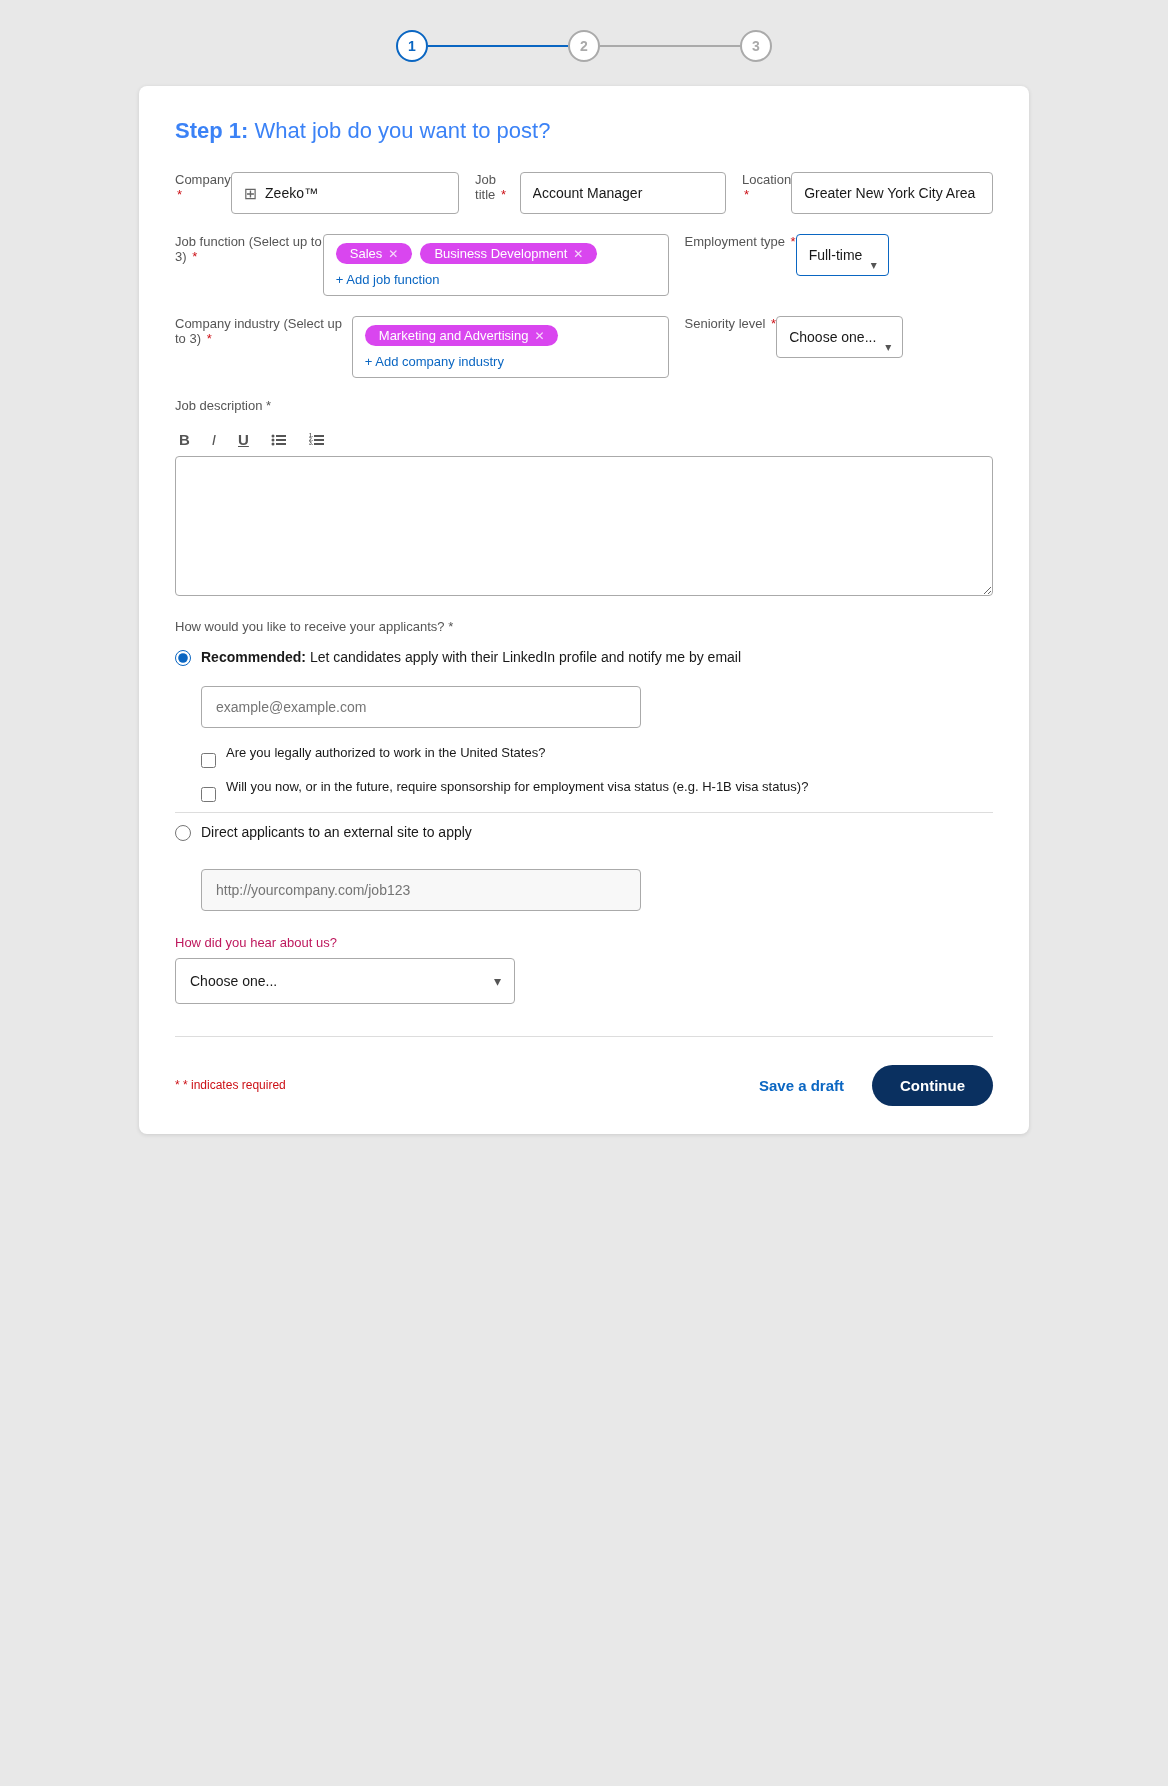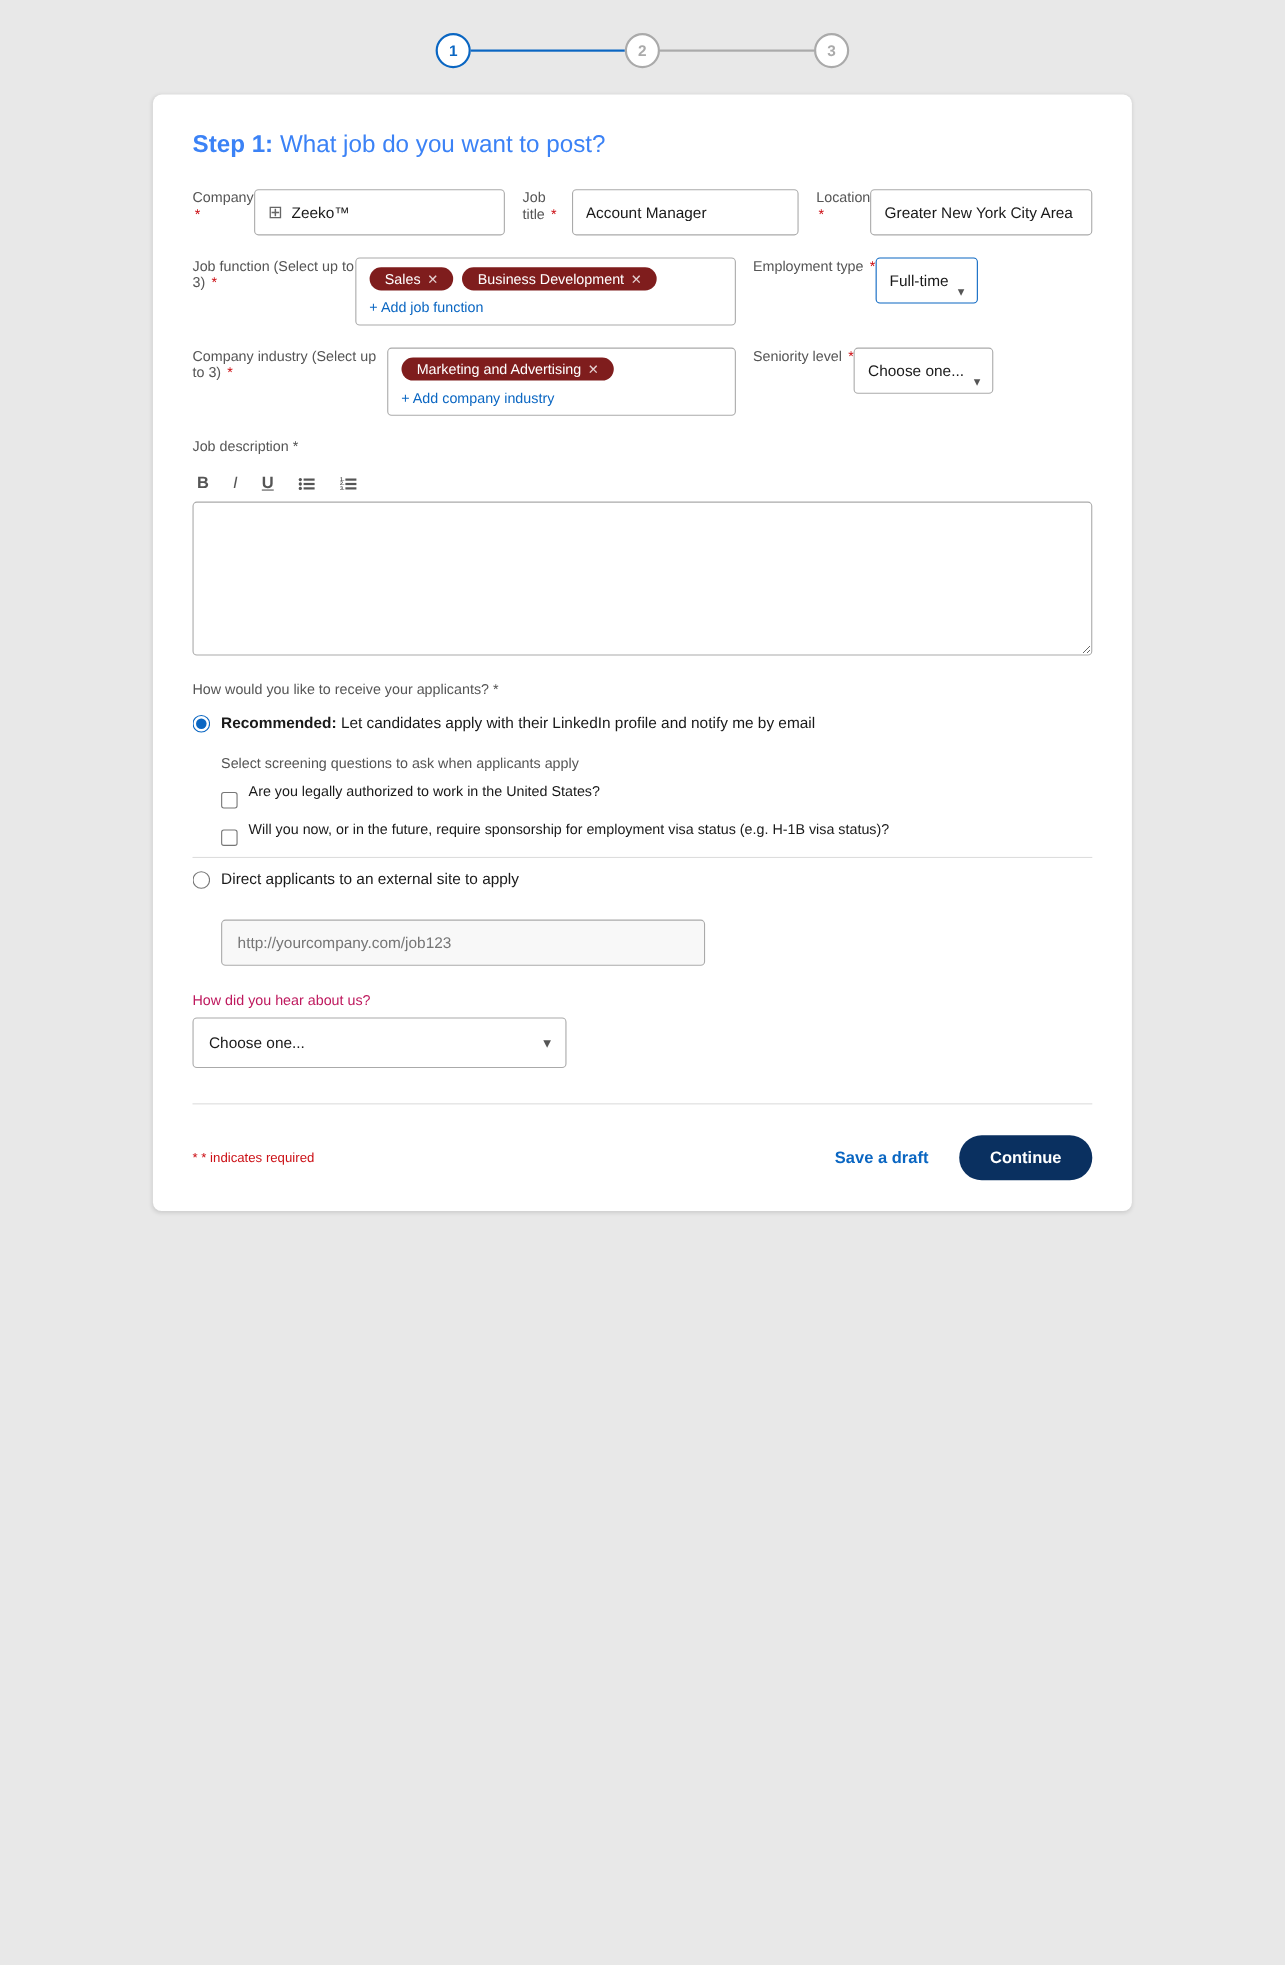--- a/index.html
+++ b/index.html
@@ -167,21 +167,21 @@
       border: 1px solid #aaa;
       border-radius: 4px;
       padding: 8px 12px;
       display: flex;
       align-items: center;
       flex-wrap: wrap;
       gap: 8px;
       min-height: 42px;
     }
     .tag-pill {
-      background: #7f1d1d;
+      background: #d946ef;
       color: #fff;
       border-radius: 50px;
       padding: 3px 14px;
       font-size: 13px;
       font-weight: 500;
       display: flex;
       align-items: center;
       gap: 6px;
       cursor: pointer;
     }
@@ -580,22 +580,22 @@
     </div>
 
     
     <div class="radio-row">
       <input type="radio" name="applicant_method" checked="" class="radio-input" style="">
       <label class="radio-label">
         <strong>Recommended:</strong><span> Let candidates apply with their LinkedIn profile and notify me by email</span>
       </label>
     </div>
 
-
-    <div class="screening-label">Select screening questions to ask when applicants apply</div>
+    <input type="email" class="email-input" placeholder="example@example.com" style="">
+
 
     <div class="checkbox-row">
       <input type="checkbox" class="checkbox-input" style="">
       <label class="checkbox-label">Are you legally authorized to work in the United States?</label>
     </div>
 
     <div class="checkbox-row">
       <input type="checkbox" class="checkbox-input" style="">
       <label class="checkbox-label">Will you now, or in the future, require sponsorship for employment visa status (e.g. H-1B visa status)?</label>
     </div>

